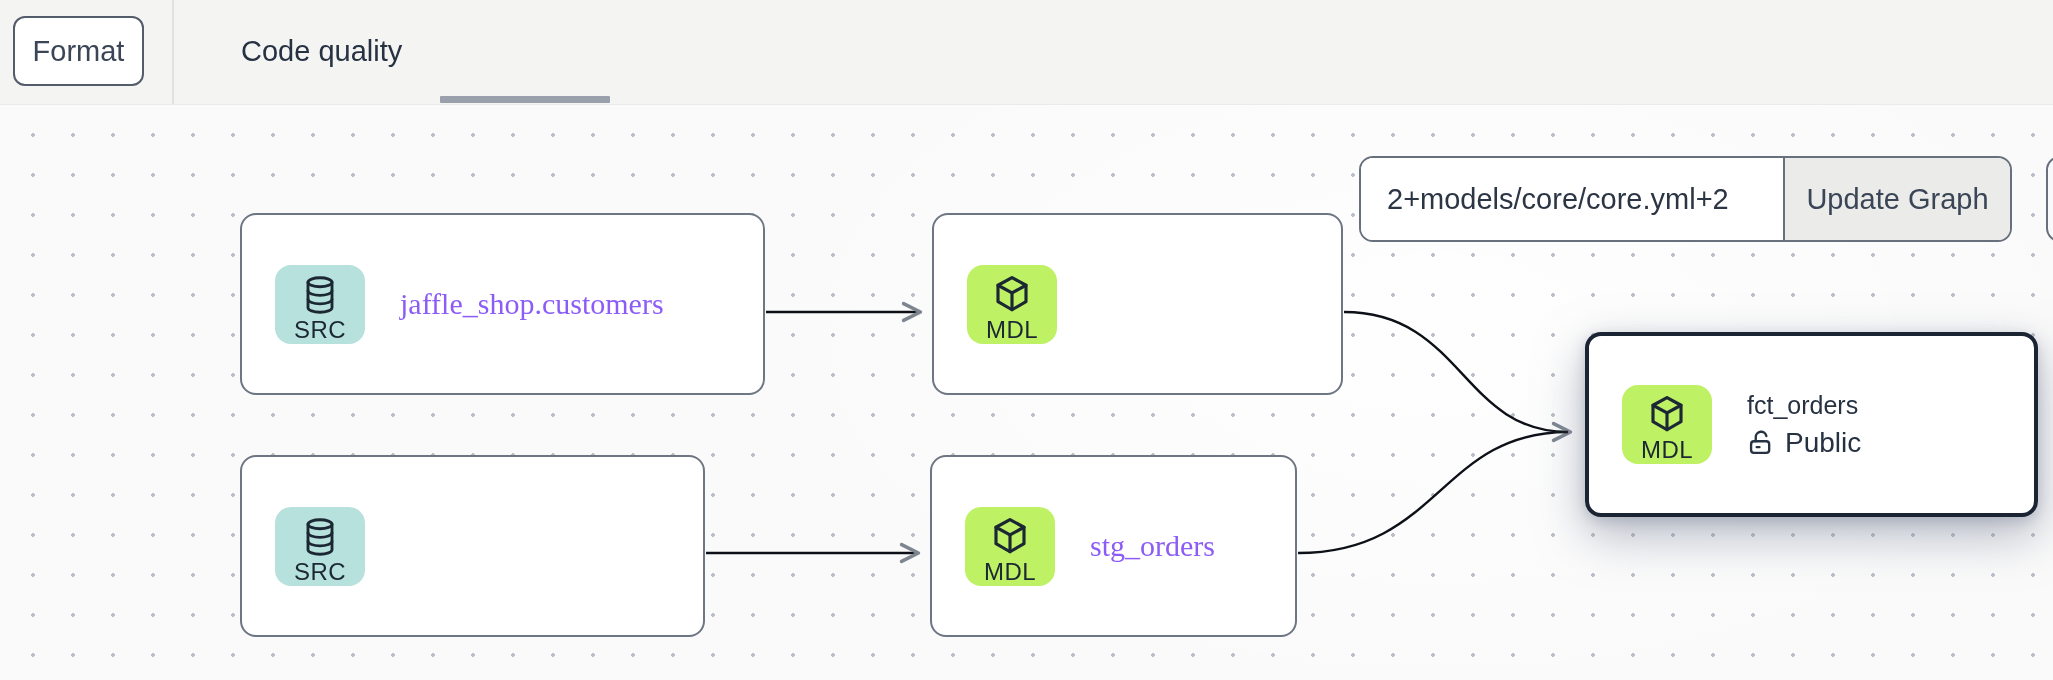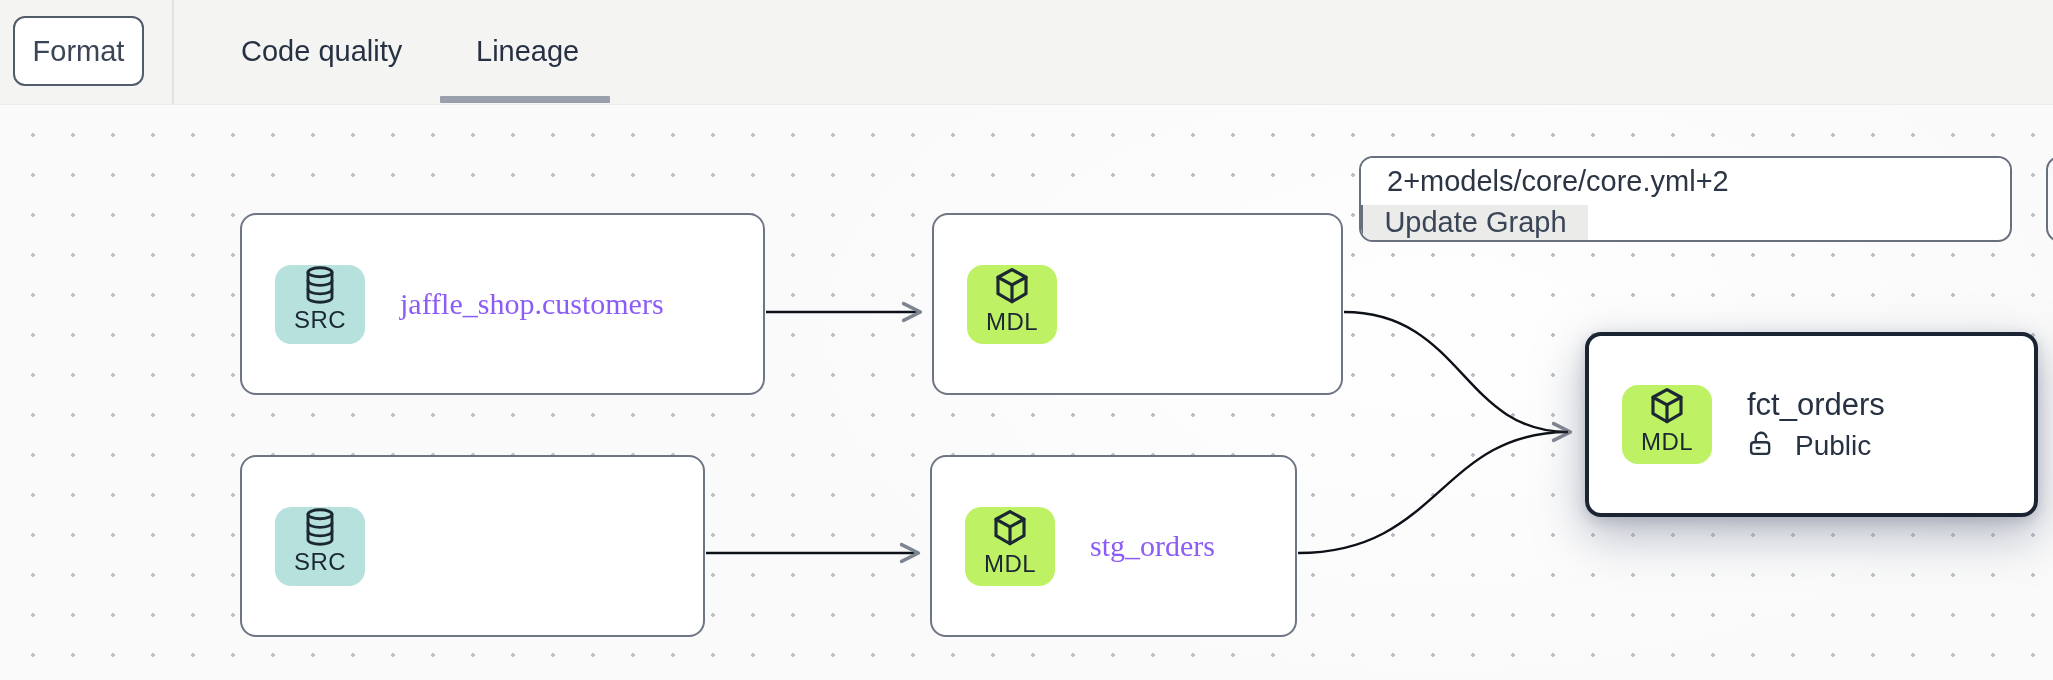--- a/index.html
+++ b/index.html
@@ -47,33 +47,33 @@
     display:flex;align-items:center;gap:35px;padding-left:33px;
     box-sizing:border-box;z-index:2;cursor:pointer;
   }
   .node.selected{
     border:4px solid #1b2433;
     box-shadow:0 18px 48px rgba(122,132,152,0.55), 0 4px 14px rgba(122,132,152,0.35);
     z-index:3;
   }
   .badge{
     width:90px;height:79px;border-radius:16px;flex:0 0 auto;
-    display:flex;flex-direction:column;align-items:center;justify-content:flex-start;gap:1px;
+    display:flex;flex-direction:column;align-items:center;justify-content:flex-end;gap:1px;
   }
   .badge.src{background:#b7e1dd;}
   .badge.mdl{background:#bef264;}
   .badge-text{font-size:24px;letter-spacing:0.5px;color:#1c2734;}
   .node-label{font-size:30px;color:#8b5cf6;white-space:nowrap;font-family:Liberation Serif, serif;}
-  .node-title{font-size:31px;color:#263142;white-space:nowrap;}
-  .node-sub{display:flex;gap:20px;margin-top:7px;font-size:28px;color:#263142;}
+  .node-title{font-size:25px;color:#263142;white-space:nowrap;}
+  .node-sub{display:flex;align-items:center;gap:10px;margin-top:7px;font-size:28px;color:#263142;}
   
   .selector-group{
     position:absolute;left:1359px;top:156px;width:653px;height:86px;
     border:2px solid #68707e;border-radius:14px;background:#ffffff;
-    display:flex;overflow:hidden;box-sizing:border-box;z-index:6;flex-direction:column;
+    display:flex;overflow:hidden;box-sizing:border-box;z-index:6;
   }
   .selector-input{
     flex:1;border:none;outline:none;background:#ffffff;
     font-family:inherit;font-size:29px;color:#2b3544;padding:0 0 0 26px;min-width:0;
   }
   .update-btn{
     width:227px;flex:0 0 auto;border:none;border-left:2px solid #68707e;
     background:#ebebea;font-family:inherit;font-size:29px;color:#3a4556;
     display:flex;align-items:center;justify-content:center;cursor:pointer;
   }
@@ -84,21 +84,20 @@
   }
   svg.icon{display:block;}
 </style>
 </head>
 <body>
 
 <div class="topbar">
   <button class="format-btn">Format</button>
   <div class="topbar-divider"></div>
   <button class="tab tab-code">Code quality</button>
-  <button class="tab tab-lineage">Lineage</button>
   <div class="tab-underline"></div>
 </div>
 
 <div class="canvas"></div>
 
 <svg class="edges" width="2053" height="680">
   <defs>
     <marker id="arrow" viewBox="0 0 10 10" refX="7.5" refY="5" markerWidth="10" markerHeight="10" orient="auto-start-reverse">
       <path d="M1.5 1.5 L8.5 5 L1.5 8.5" fill="none" stroke="#7d8590" stroke-width="1.5" stroke-linecap="round" stroke-linejoin="round"></path>
     </marker>

